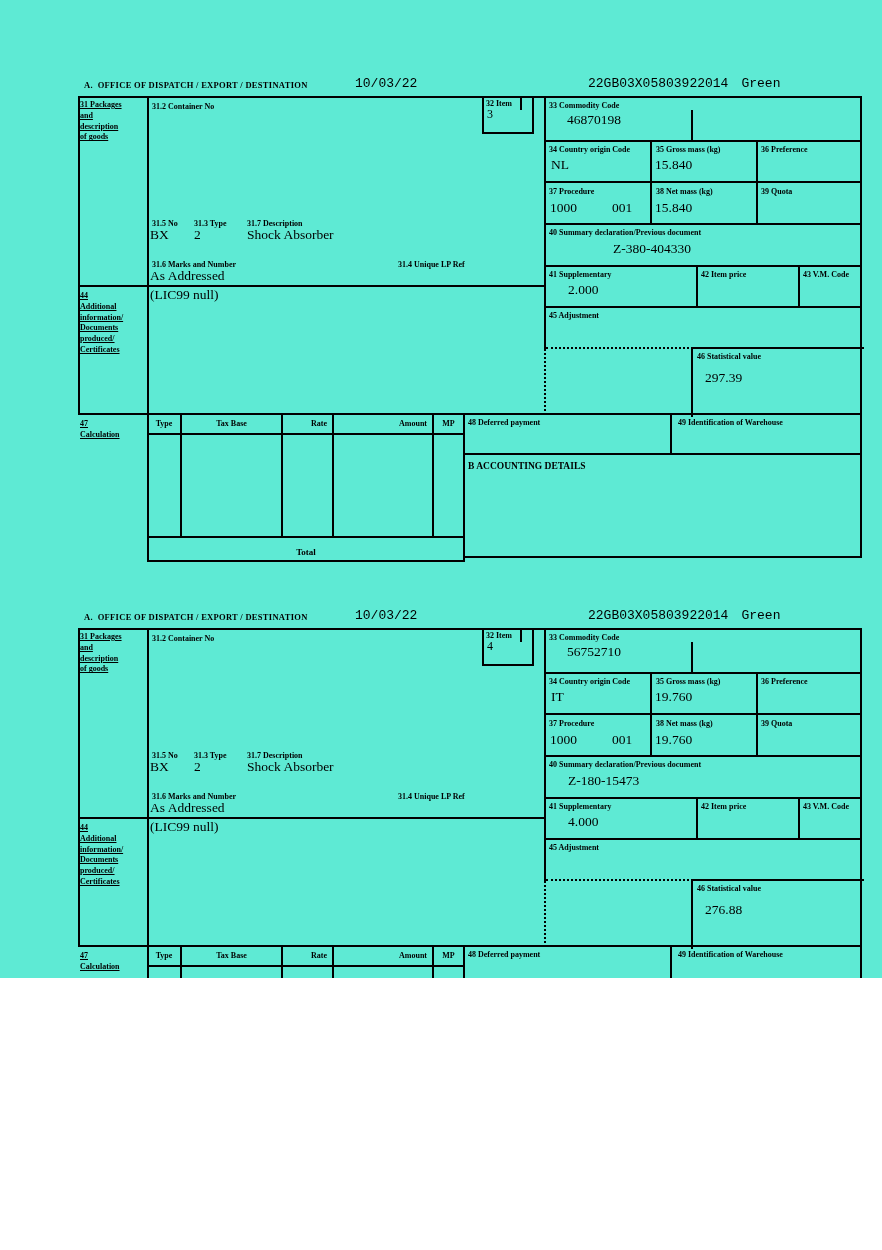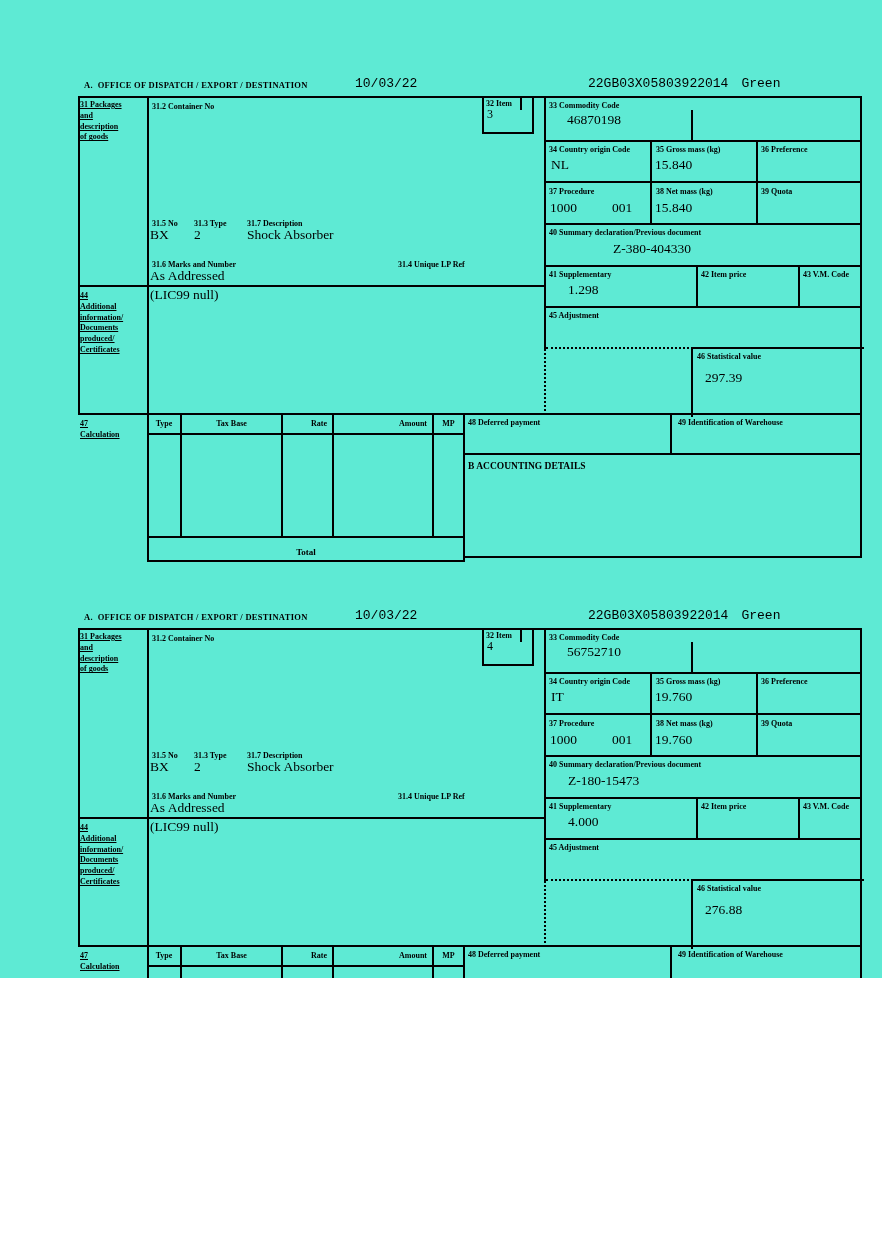--- a/index.html
+++ b/index.html
@@ -122,21 +122,21 @@
     <div class="val" style="left:194px; top:228px;">2</div>
     <div class="val" style="left:247px; top:228px;">Shock Absorber</div>
     <div class="val" style="left:150px; top:269px;">As Addressed</div>
     <div class="val" style="left:150px; top:288px;">(LIC99 null)</div>
     <div class="val" style="left:551px; top:158px;">NL</div>
     <div class="val" style="left:655px; top:158px;">15.840</div>
     <div class="val" style="left:550px; top:201px;">1000</div>
     <div class="val" style="left:612px; top:201px;">001</div>
     <div class="val" style="left:655px; top:201px;">15.840</div>
     <div class="val" style="left:568px; top:242px;margin-left:45px;">Z-380-404330</div>
-    <div class="val" style="left:568px; top:283px;">1.298</div>
+    <div class="val" style="left:568px; top:283px;">2.000</div>
     <div class="val" style="left:705px; top:371px;">297.39</div>
 
   </section>
 
   <section class="form" style="top: 532px;">
 
     <div class="ha" style="left:84px; top:80px;">A.  OFFICE OF DISPATCH / EXPORT / DESTINATION</div>
     <div class="hv" style="left:355px; top:76px;">10/03/22</div>
     <div class="hv ref" style="left:588px; top:76px;">
       <span>22GB03X05803922014</span>

